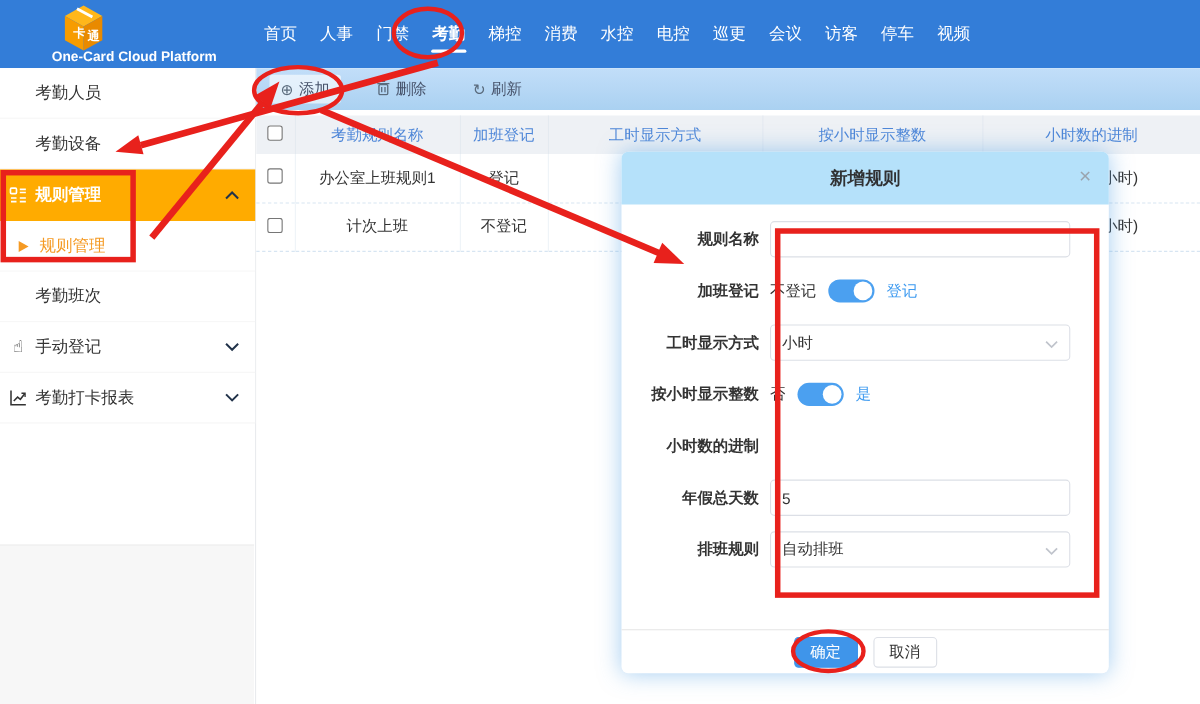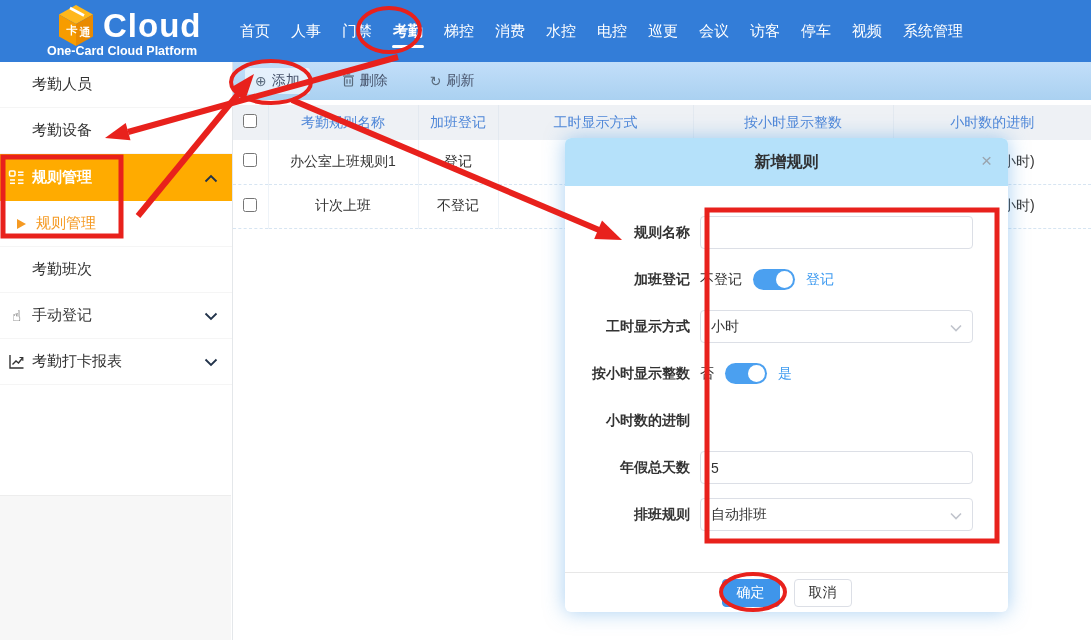--- a/index.html
+++ b/index.html
@@ -41,21 +41,21 @@
   .gap-strip { height:5px; background:#fff; }
 
   table.grid { border-collapse:collapse; width:100%; table-layout:fixed; }
   .grid th { height:35px; background:#eef1f5; color:#4f87d8; font-size:14px; font-weight:normal; text-align:center; border-right:1px solid #e3e9f0; }
   .grid th:last-child { border-right:none; }
   .grid td { height:44px; text-align:center; font-size:14px; color:#333; border-bottom:1px dashed #d7e5f2; border-right:1px solid #eef3f8; background:#fff; }
   .grid td:last-child { border-right:none; }
   .grid input[type=checkbox] { width:14px; height:14px; accent-color:#fff; border:1px solid #ccc; }
 
   
-  .modal { position:absolute; left:565px; top:138px; width:443px; height:474px; background:#fff; border-radius:6px; box-shadow:0 0 20px rgba(80,160,230,.5); z-index:50; display:flex; flex-direction:column;gap:15px; }
+  .modal { position:absolute; left:565px; top:138px; width:443px; height:474px; background:#fff; border-radius:6px; box-shadow:0 0 20px rgba(80,160,230,.5); z-index:50; display:flex; flex-direction:column; }
   .modal-head { height:48px; background:#b5e1fa; border-radius:6px 6px 0 0; display:flex; align-items:center; justify-content:center; position:relative; }
   .modal-title { font-size:16px; font-weight:bold; color:#303133; }
   .modal-close { position:absolute; right:16px; top:13px; font-size:19px; color:#9aa4ae; cursor:pointer; line-height:1; }
   .modal-body { flex:1; padding-top:8px; }
   .field { height:47px; display:flex; align-items:center; }
   .field-label { width:135px; flex:none; text-align:right; font-size:14px; font-weight:bold; color:#333; padding-right:10px; white-space:nowrap; }
   .ctrl { width:273px; display:flex; align-items:center; }
   .txt-input { width:273px; height:33px; border:1px solid #dcdfe6; border-radius:4px; font-size:14px; color:#333; padding:0 10px; outline:none; background:#fff; font-family:inherit; }
   .sel { height:33px; border:1px solid #dcdfe6; border-radius:4px; display:flex; align-items:center; padding:0 10px; font-size:14px; color:#333; cursor:pointer; background:#fff; }
   .sel .sel-chev { margin-left:auto; }
@@ -83,39 +83,37 @@
     <div class="brand">
       <div class="brand-row">
         <svg class="cube" viewBox="0 0 40 44">
           <polygon points="20,1 37,10.5 20,20 3,10.5" fill="#ffb71b"></polygon>
           <polygon points="3,10.5 20,20 20,42 3,32.5" fill="#f79c00"></polygon>
           <polygon points="37,10.5 20,20 20,42 37,32.5" fill="#e98a00"></polygon>
           <line x1="14" y1="4" x2="28" y2="11.5" stroke="#fff" stroke-width="2.6"></line>
           <text x="10.5" y="30" font-size="11" fill="#fff" font-weight="bold">卡</text>
           <text x="23.5" y="32" font-size="11" fill="#fff" font-weight="bold">通</text>
         </svg>
-        <span class="brand-name">Cloud</span>
       </div>
       <div class="brand-sub">One-Card Cloud Platform</div>
     </div>
     <div class="nav">
       <div class="nav-item">首页</div>
       <div class="nav-item">人事</div>
       <div class="nav-item">门禁</div>
       <div class="nav-item active">考勤</div>
       <div class="nav-item">梯控</div>
       <div class="nav-item">消费</div>
       <div class="nav-item">水控</div>
       <div class="nav-item">电控</div>
       <div class="nav-item">巡更</div>
       <div class="nav-item">会议</div>
       <div class="nav-item">访客</div>
       <div class="nav-item">停车</div>
       <div class="nav-item">视频</div>
-      <div class="nav-item">系统管理</div>
     </div>
   </div>
 
   <div class="page-body">
 
     <div class="sidebar">
       <div class="side-item">
         <span>考勤人员</span>
       </div>
       <div class="side-item">

